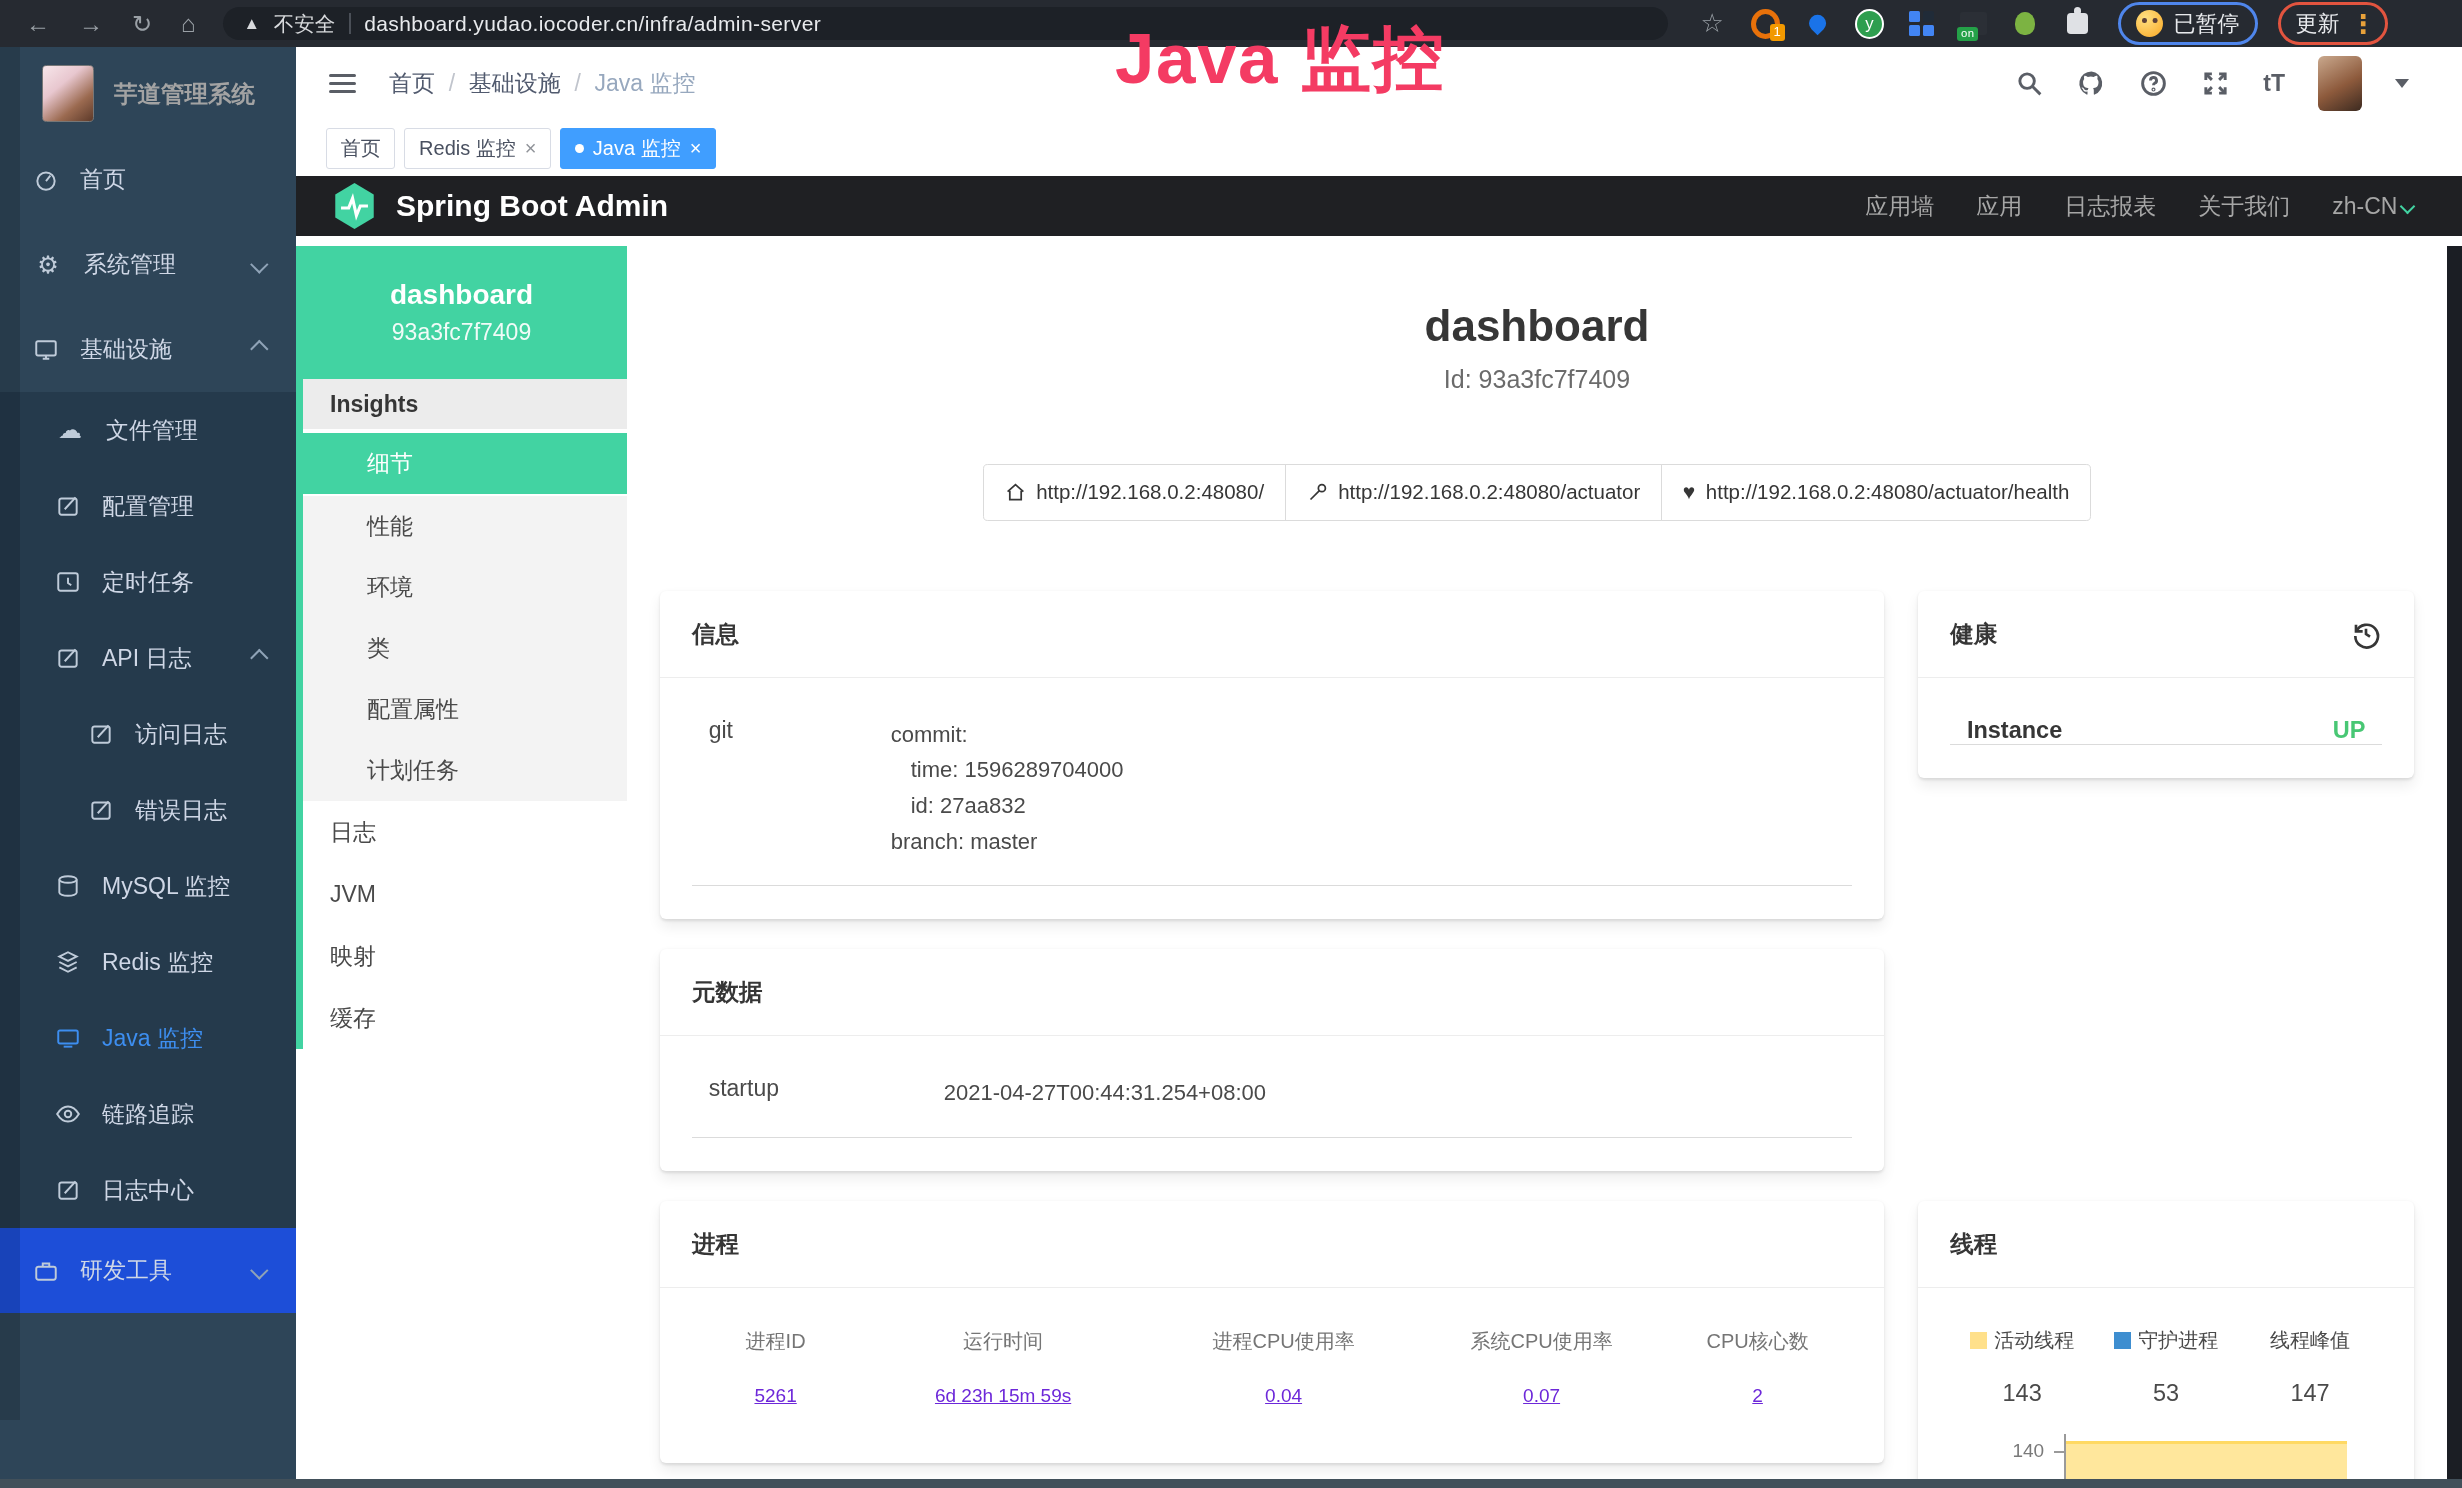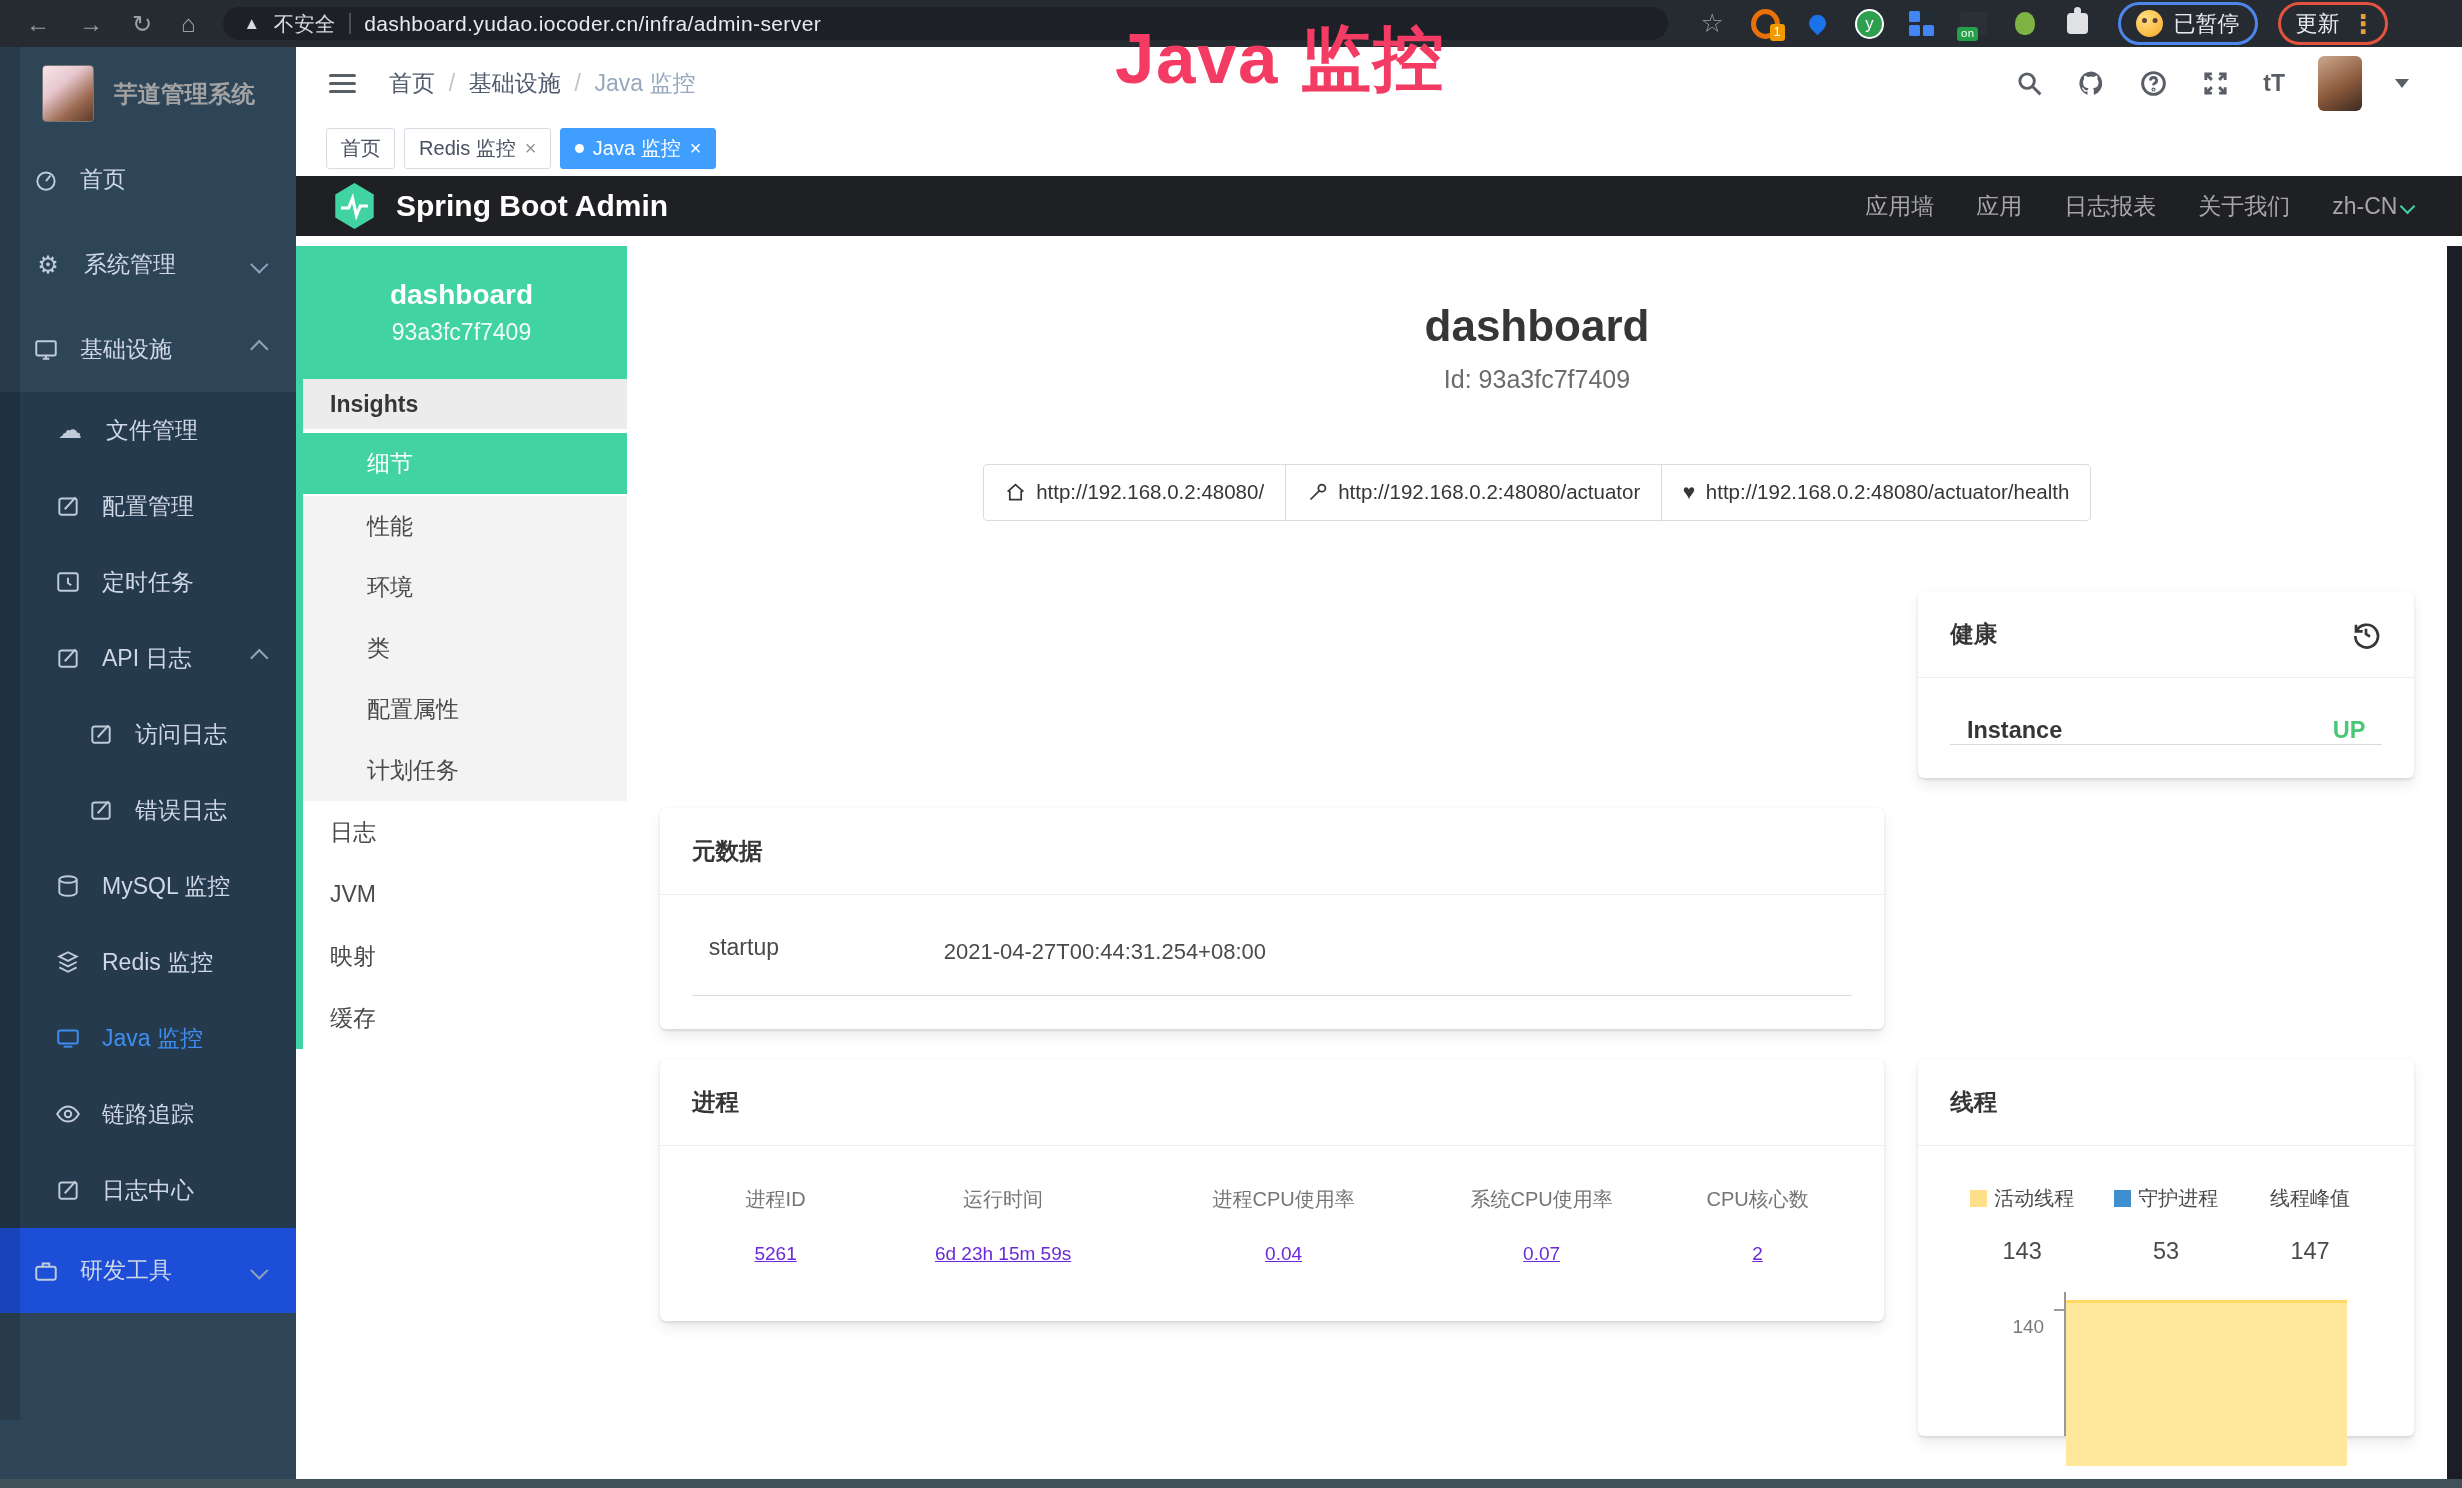--- a/index.html
+++ b/index.html
@@ -435,20 +435,36 @@
           <span>http://192.168.0.2:48080/actuator</span>
         </div>
         <div class="lbtn">
           <span class="heart">♥</span>
           <span>http://192.168.0.2:48080/actuator/health</span>
         </div>
       </div>
 
       <div class="cards">
 
+        <div class="card" style="grid-column:1;grid-row:1;">
+          <div class="chd">
+              <span>信息</span>
+            </div>
+          <div class="cbody">
+            <div class="rowline kv">
+              <span class="k">git</span>
+              <span class="v">
+                <div>commit:</div>
+                <div class="ind">time: 1596289704000</div>
+                <div class="ind">id: 27aa832</div>
+                <div>branch: master</div>
+              </span>
+            </div>
+          </div>
+        </div>
 
         <div class="card" style="grid-column:2;grid-row:1;">
           <div class="chd">
             <span>健康</span>
             <svg class="hicon2" viewBox="0 0 24 24">
                 <path d="M4.5 5v5h5"></path>
                 <path d="M4.8 10A8.5 8.5 0 1 1 4 13.5"></path>
                 <path d="M12 8v4l3 2"></path>
               </svg>
           </div>
@@ -508,21 +524,21 @@
                 </span>
               <span class="lg">
                   <span>线程峰值</span>
                 </span>
               <span class="lgv">143</span>
               <span class="lgv">53</span>
               <span class="lgv">147</span>
             </div>
             <div class="chart">
               <div class="axis"></div>
-              <div class="ylab" style="top:24px;">140</div>
+              <div class="ylab" style="top:6px;">140</div>
 
               <div class="ytick" style="top:16.7px;"></div>
 
               <div class="area"></div>
 
             </div>
           </div>
         </div>
 
       </div>

